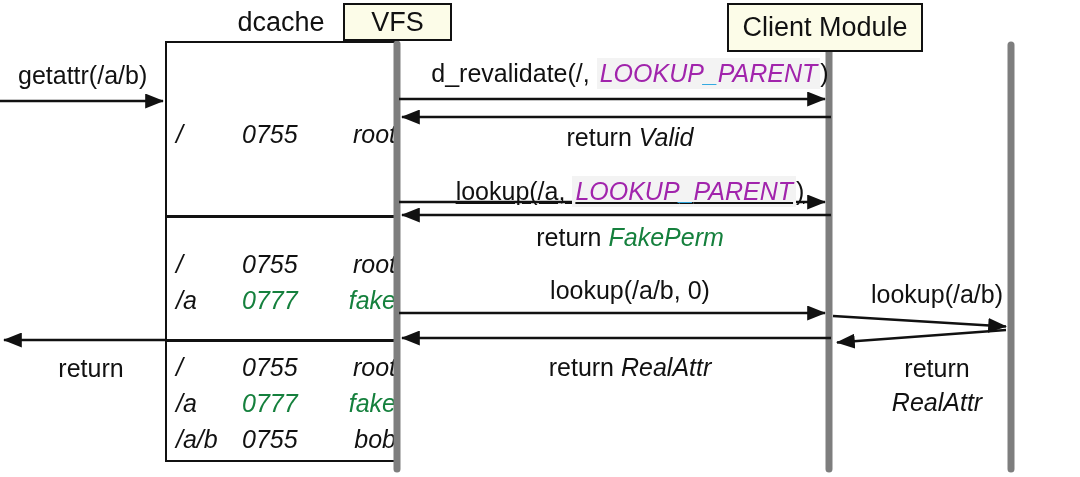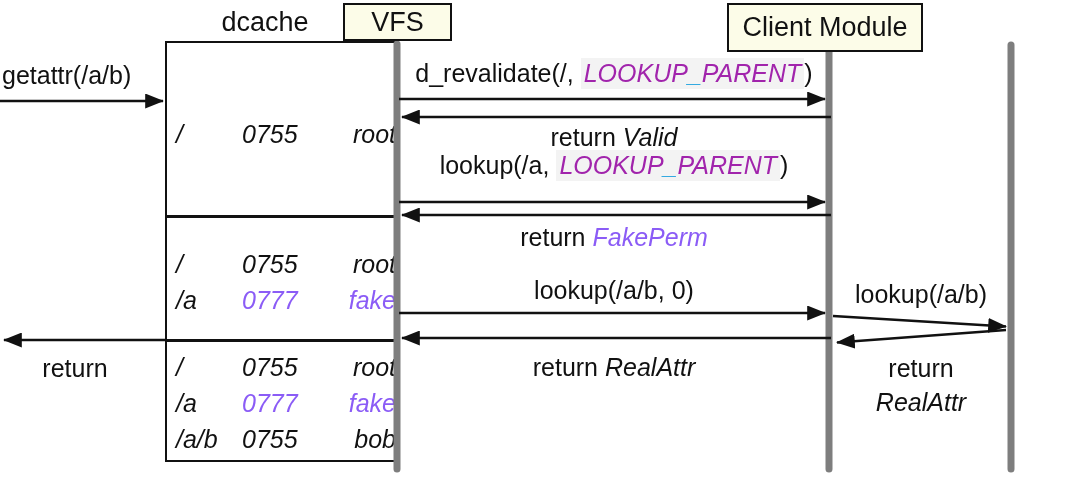--- a/index.html
+++ b/index.html
@@ -6,21 +6,21 @@
   .stage{
     position:relative;
     width:1080px;height:477px;
     background:#ffffff;
     font-family:"Liberation Sans", sans-serif;
     color:#111;
     overflow:hidden;
   }
   .layer{position:absolute;inset:0;}
   #arrows{z-index:2;}
-  .textlayer{z-index:3;pointer-events:none;}
+  .textlayer{z-index:3;pointer-events:none;margin-left:16px;}
   .boxlayer{z-index:1;}
 
   
   .comp-box{
     position:absolute;
     box-sizing:border-box;
     border:2.5px solid #111;
     background:#FCFCE8;
     display:flex;align-items:center;justify-content:center;
     font-size:27px;
@@ -49,21 +49,21 @@
   .drow{
     position:absolute;left:0;width:100%;height:32px;
     display:flex;align-items:center;
     font-style:italic;font-size:25px;
     padding-left:9px;box-sizing:border-box;
     white-space:nowrap;
   }
   .c-path{flex:0 0 66px;}
   .c-perm{flex:0 0 84px;}
   .c-owner{flex:1 1 auto;text-align:right;}
-  .magenta{color:#8b5cf6;}
+  .magenta{color:#15803d;}
 
   
   .msg{
     position:absolute;
     font-size:25px;
     text-align:center;
     white-space:nowrap;
     line-height:1.2;
   }
   .ital{font-style:italic;}
@@ -71,21 +71,21 @@
     background:#F3F3F3;
     font-style:italic;
     color:#A124AC;
     padding:1px 3px 2px 3px;
   }
   .us{color:#2FA8E1;font-style:italic;}
 
   #msg-getattr{left:2px;top:60px;width:168px;text-align:left;}
   #msg-drev{left:399px;top:58px;width:430px;}
   #msg-retvalid{left:399px;top:122px;width:430px;}
-  #msg-lookupa{left:399px;top:150px;width:430px;}
+  #msg-lookupa{left:399px;top:176px;width:430px;text-decoration:underline;}
   #msg-retfake{left:399px;top:222px;width:430px;}
   #msg-lookupab0{left:399px;top:275px;width:430px;}
   #msg-retreal{left:399px;top:352px;width:430px;}
   #msg-lookupab{left:833px;top:279px;width:176px;}
   #msg-mnoderet{left:833px;top:352px;width:176px;line-height:1.35;white-space:normal;}
   #msg-finalret{left:0px;top:353px;width:150px;}
 </style>
 </head>
 <body>
 

